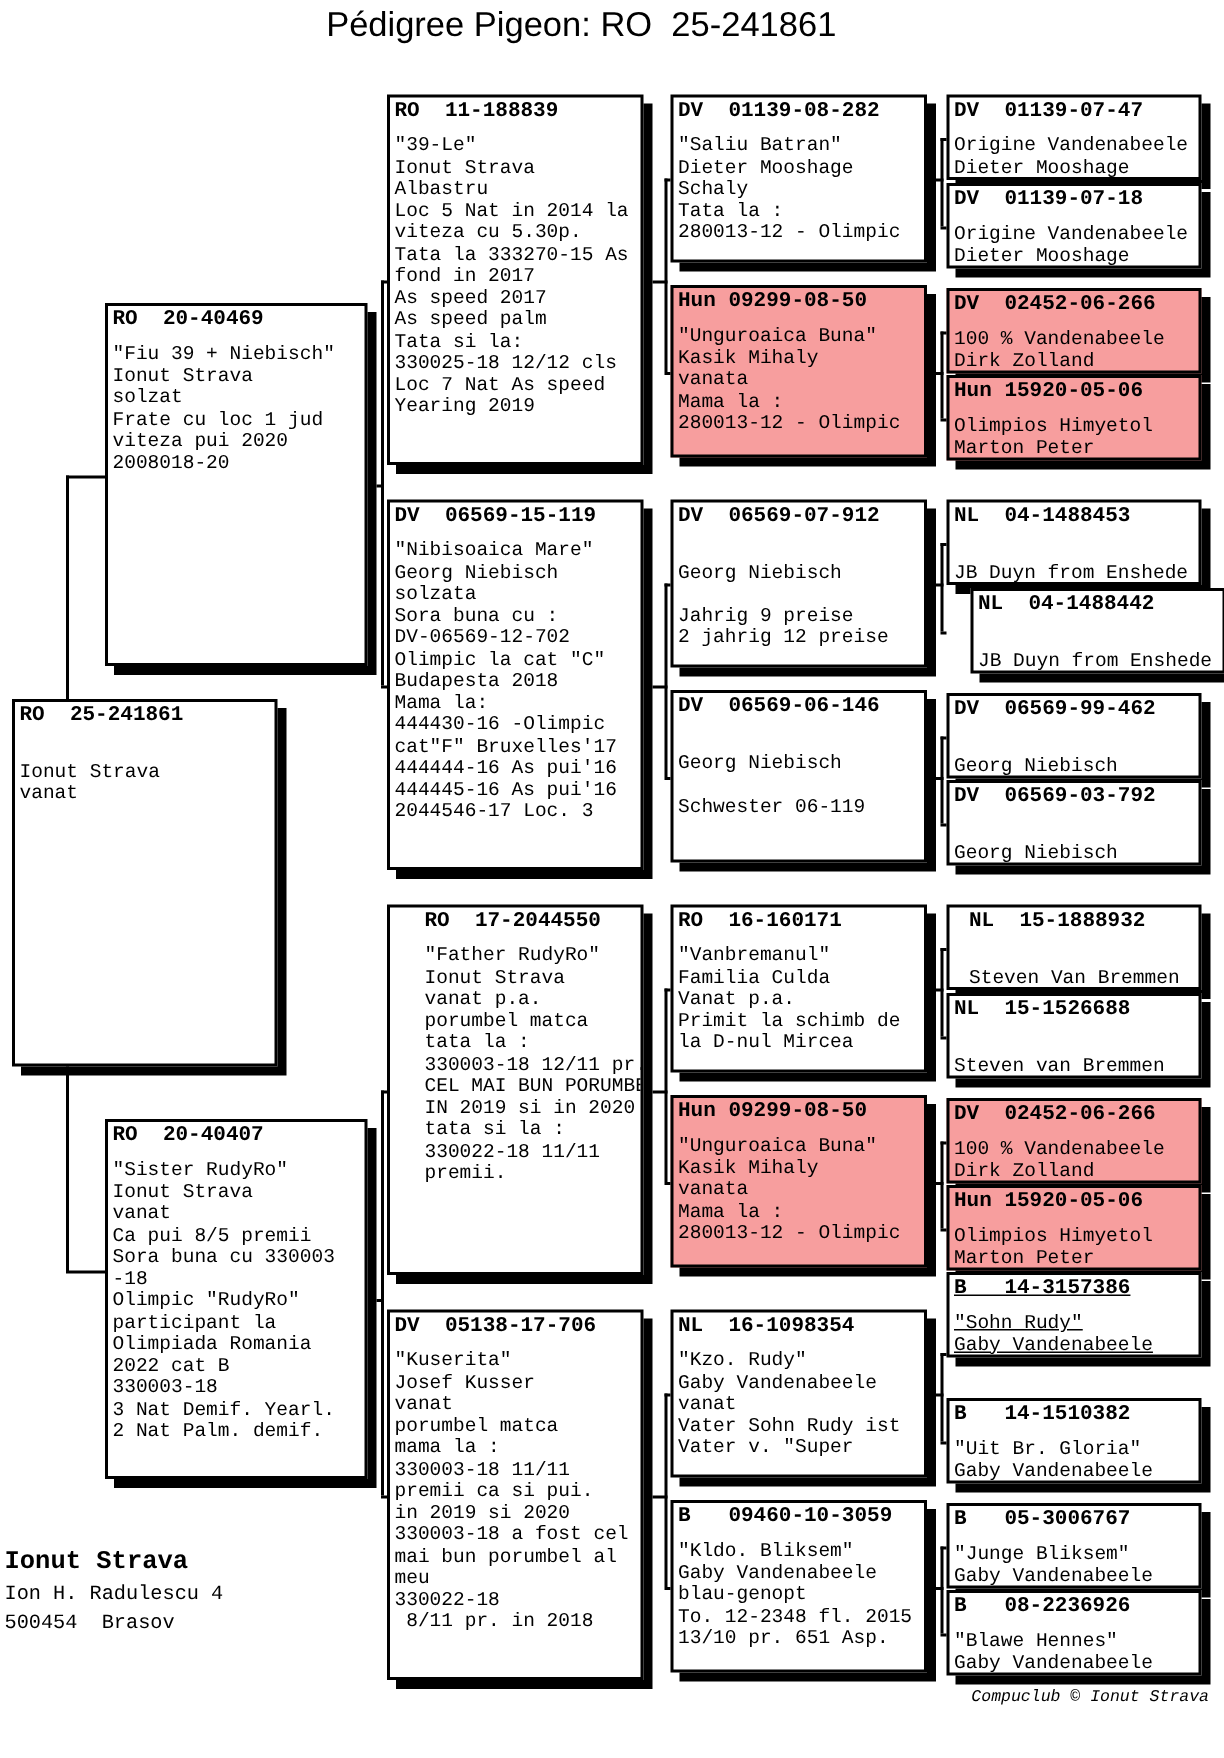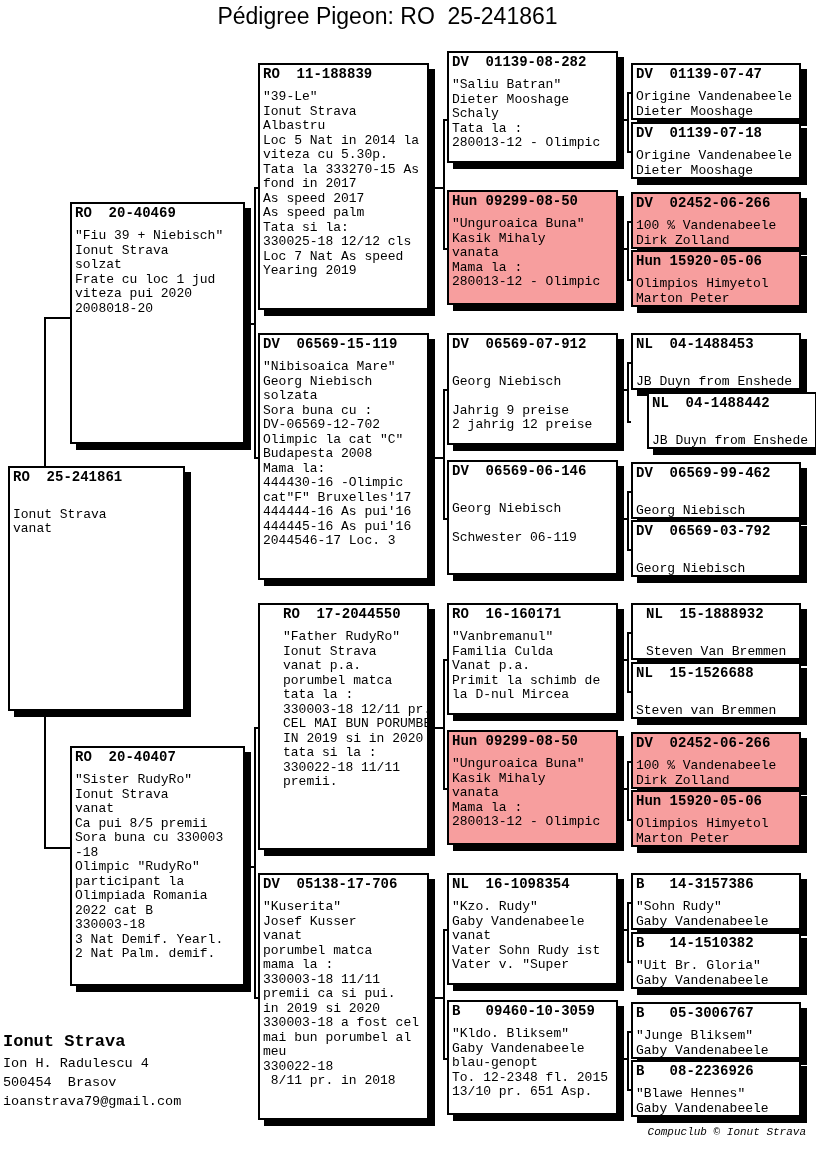--- a/index.html
+++ b/index.html
@@ -101,21 +101,21 @@
     </div>
     <div class="box" style="left: 258px; top: 333px; width: 171px; height: 247px;">
       <div class="hdr">DV  06569-15-119</div>
       <div class="body">
         <div class="line">"Nibisoaica Mare"</div>
         <div class="line">Georg Niebisch</div>
         <div class="line">solzata</div>
         <div class="line">Sora buna cu :</div>
         <div class="line">DV-06569-12-702</div>
         <div class="line">Olimpic la cat "C"</div>
-        <div class="line">Budapesta 2008</div>
+        <div class="line">Budapesta 2018</div>
         <div class="line">Mama la:</div>
         <div class="line">444430-16 -Olimpic</div>
         <div class="line">cat"F" Bruxelles'17</div>
         <div class="line">444444-16 As pui'16</div>
         <div class="line">444445-16 As pui'16</div>
         <div class="line">2044546-17 Loc. 3</div>
       </div>
     </div>
     <div class="box" style="left: 258px; top: 603px; width: 171px; height: 247px; padding-left: 23px;">
       <div class="hdr">RO  17-2044550</div>
@@ -144,21 +144,21 @@
         <div class="line">330003-18 11/11</div>
         <div class="line">premii ca si pui.</div>
         <div class="line">in 2019 si 2020</div>
         <div class="line">330003-18 a fost cel</div>
         <div class="line">mai bun porumbel al</div>
         <div class="line">meu</div>
         <div class="line">330022-18</div>
         <div class="line"> 8/11 pr. in 2018</div>
       </div>
     </div>
-    <div class="box" style="left: 447px; top: 51px; width: 171px; height: 112px;">
+    <div class="box" style="left: 447px; top: 63px; width: 171px; height: 112px;">
       <div class="hdr">DV  01139-08-282</div>
       <div class="body">
         <div class="line">"Saliu Batran"</div>
         <div class="line">Dieter Mooshage</div>
         <div class="line">Schaly</div>
         <div class="line">Tata la :</div>
         <div class="line">280013-12 - Olimpic</div>
       </div>
     </div>
     <div class="box pink" style="left: 447px; top: 190px; width: 171px; height: 115px;">
@@ -307,21 +307,21 @@
         <div class="line">Dirk Zolland</div>
       </div>
     </div>
     <div class="box pink" style="left: 631px; top: 790px; width: 170px; height: 57px;">
       <div class="hdr">Hun 15920-05-06</div>
       <div class="body">
         <div class="line">Olimpios Himyetol</div>
         <div class="line">Marton Peter</div>
       </div>
     </div>
-    <div class="box" style="left: 631px; top: 873px; width: 170px; height: 57px;">
+    <div class="box" style="left: 631px; top: 848px; width: 170px; height: 57px; text-decoration: underline;">
       <div class="hdr">B   14-3157386</div>
       <div class="body">
         <div class="line">"Sohn Rudy"</div>
         <div class="line">Gaby Vandenabeele</div>
       </div>
     </div>
     <div class="box" style="left: 631px; top: 932px; width: 170px; height: 57px;">
       <div class="hdr">B   14-1510382</div>
       <div class="body">
         <div class="line">"Uit Br. Gloria"</div>
@@ -401,16 +401,15 @@
     <div class="cline" style="left: 624px; top: 1058px; width: 5px; height: 2px;"></div>
     <div class="cline" style="left: 627px; top: 1031px; width: 2px; height: 58px;"></div>
     <div class="cline" style="left: 627px; top: 1031px; width: 4px; height: 2px;"></div>
     <div class="cline" style="left: 627px; top: 1089px; width: 4px; height: 2px;"></div>
   </div>
 
 <div class="owner">
   <div class="owner-name">Ionut Strava</div>
   <div class="owner-line">Ion H. Radulescu 4</div>
   <div class="owner-line">500454  Brasov</div>
-  <div class="owner-line">ioanstrava79@gmail.com</div>
 </div>
 
 <div class="footer">Compuclub © Ionut Strava</div>
 
 </body></html>

